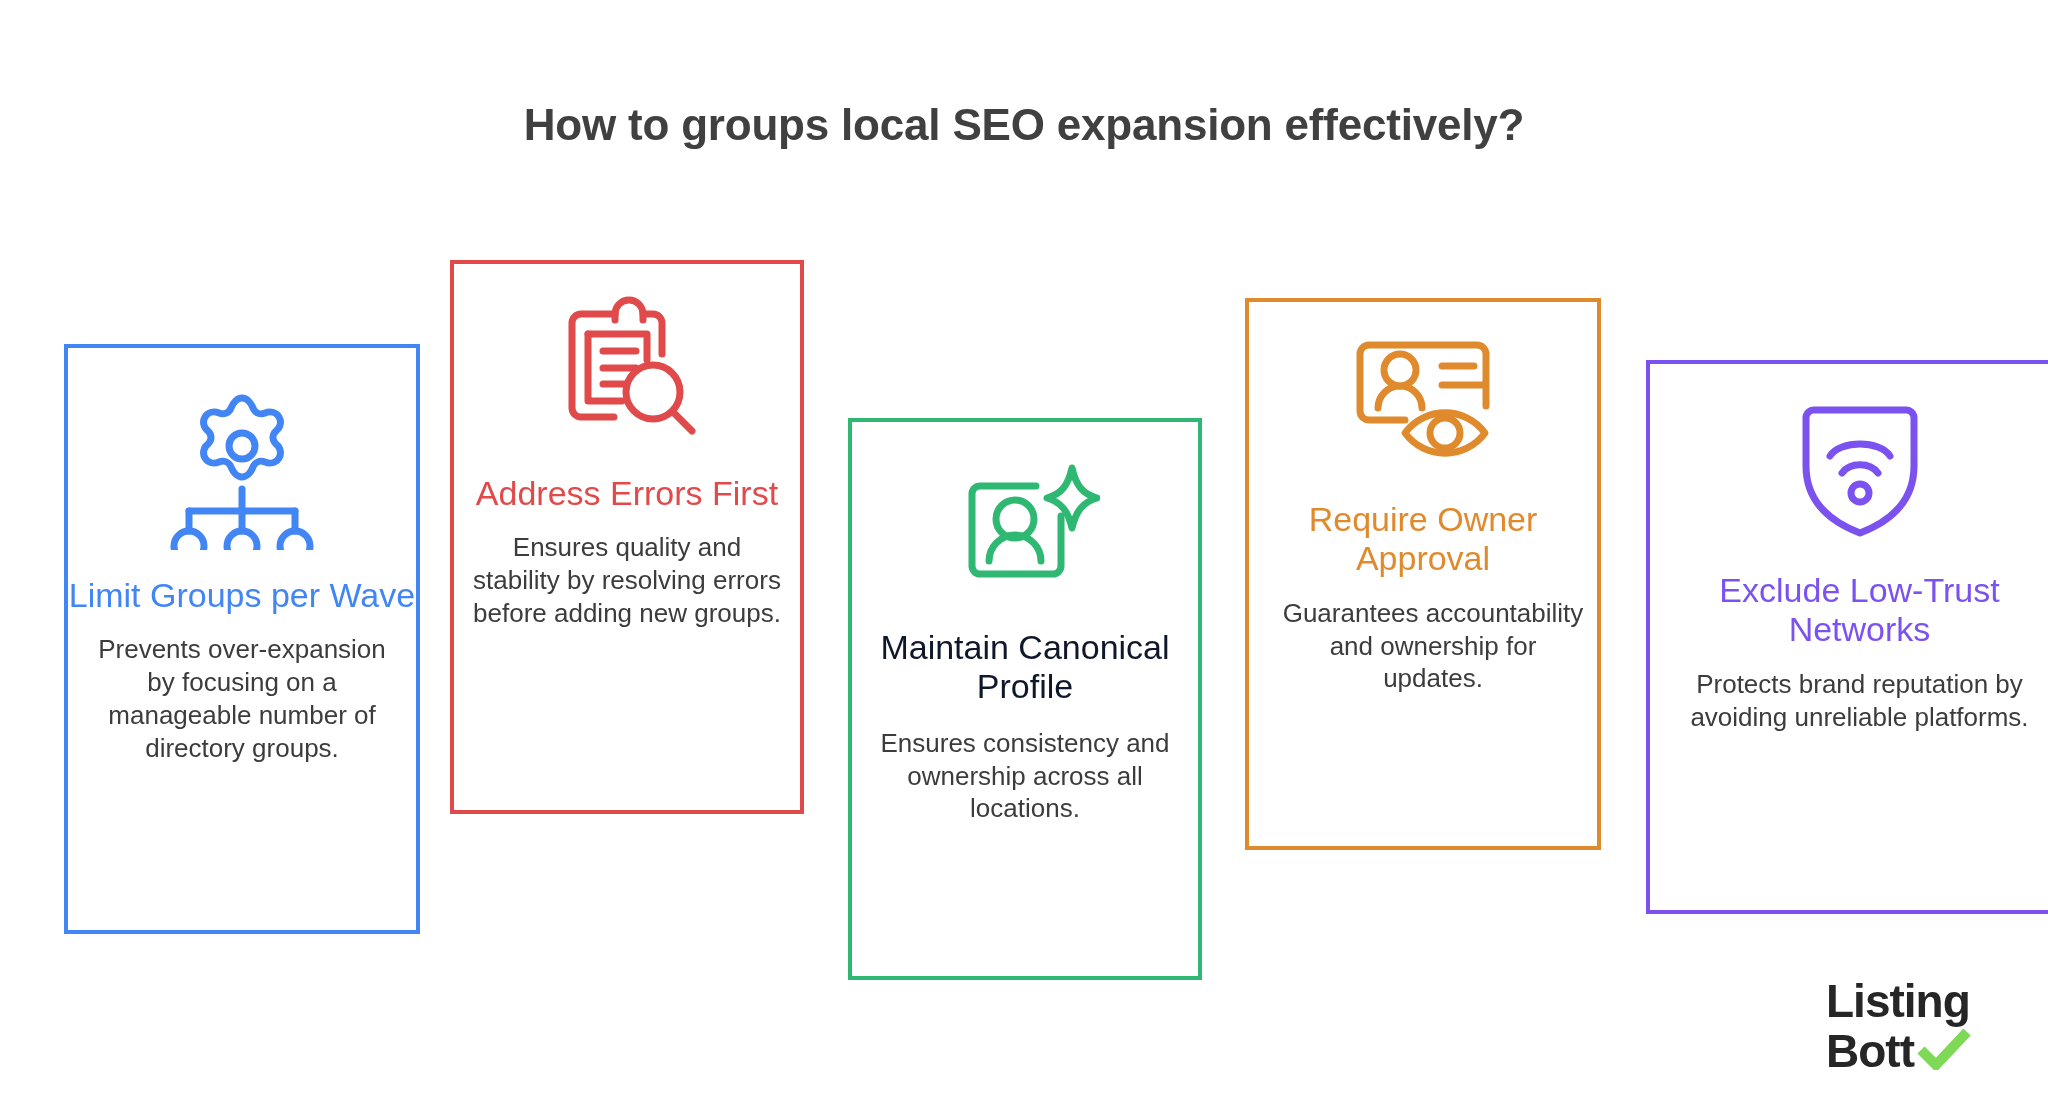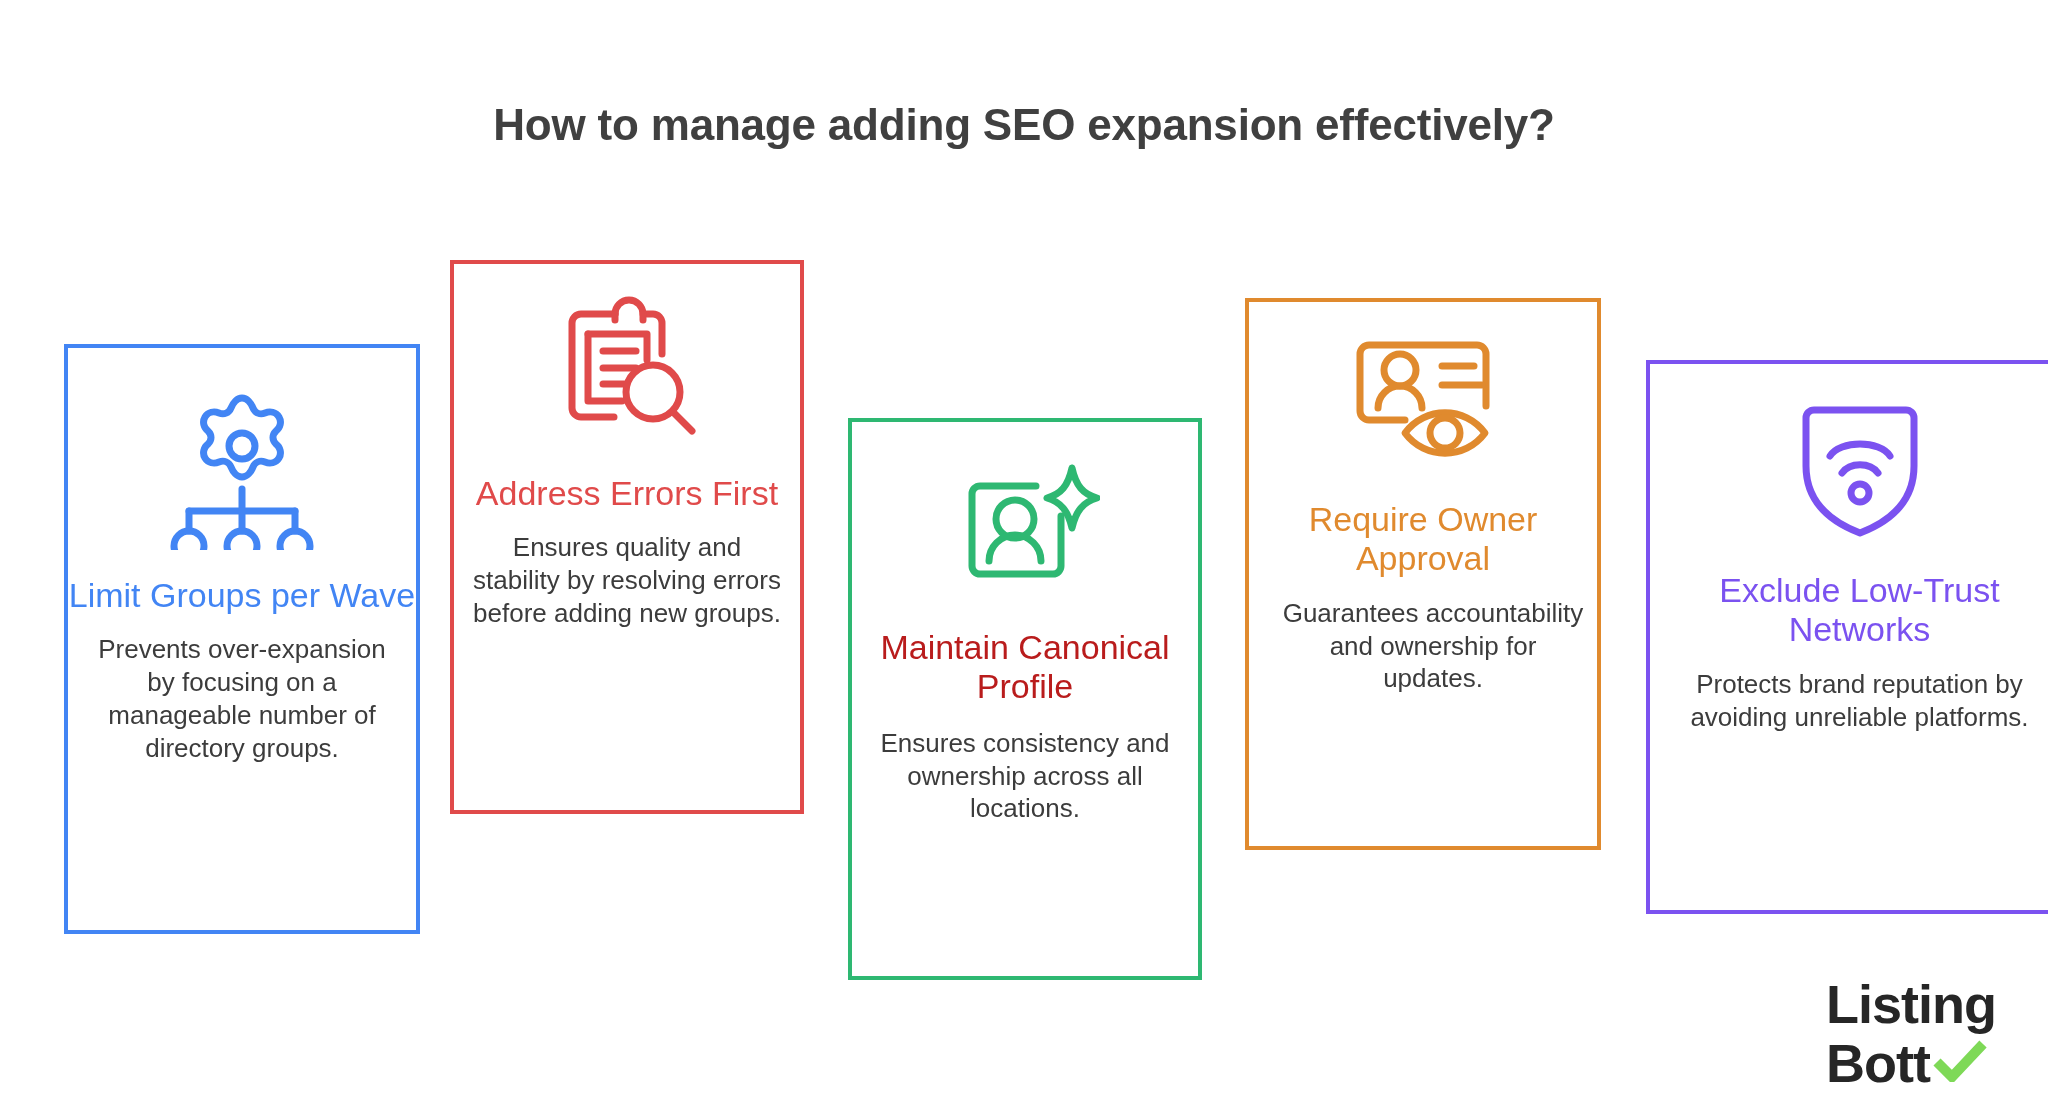--- a/index.html
+++ b/index.html
@@ -87,33 +87,33 @@
     left:1826px;top:980px;
     width:200px;height:95px;
   }
   .logo-row{
     display:flex;align-items:flex-end;
     line-height:0.92;
   }
   .logo-word{
     font-family:"Liberation Sans",sans-serif;
     font-weight:bold;
-    font-size:54px;
+    font-size:46px;
     color:#262626;
     letter-spacing:-1px;
   }
   .logo-row2{display:flex;align-items:center;margin-top:2px;}
   .logo-check{margin-left:2px;margin-bottom:2px;}
 </style>
 </head>
 <body>
 
 <div id="stage">
 
-  <div class="title">How to manage adding SEO expansion effectively?</div>
+  <div class="title">How to groups local SEO expansion effectively?</div>
 
   <div class="card" id="card-0" style="border-color: rgb(66, 133, 244);">
     <div class="icon-wrap">
       <span>
         <svg width="150" height="180" viewBox="0 0 150 180" fill="none">
           <g stroke="#4285F4" stroke-width="7" stroke-linecap="round" stroke-linejoin="round" fill="none">
             <path d="M75 28
                      c5 0 9 5 11 10 2 5 7 7 12 5 5-2 11-1 14 4 3 5 1 11-3 14-4 4-4 9 0 13 4 3 6 9 3 14-3 5-9 6-14 4-5-2-10 0-12 5-2 5-6 10-11 10s-9-5-11-10c-2-5-7-7-12-5-5 2-11 1-14-4-3-5-1-11 3-14 4-4 4-9 0-13-4-3-6-9-3-14 3-5 9-6 14-4 5 2 10 0 12-5 2-5 6-10 11-10z"></path>
             <circle cx="75" cy="76" r="13"></circle>
             <path d="M75 119 v22"></path>
@@ -169,21 +169,21 @@
 
             <circle cx="65" cy="63" r="19"></circle>
 
             <path d="M39 105 a26 26 0 0 1 52 0"></path>
 
             <path d="M122 12 C126 30 133 38 147 42 C133 46 126 55 122 72 C118 55 111 46 97 42 C111 38 118 30 122 12 Z"></path>
           </g>
         </svg>
       </span>
     </div>
-    <div class="card-title" style="color:#b91c1c">Maintain Canonical Profile</div>
+    <div class="card-title" style="color:#0f172a">Maintain Canonical Profile</div>
     <div class="card-desc">Ensures consistency and ownership across all locations.</div>
   </div>
 
   <div class="card" id="card-3" style="border-color: rgb(224, 138, 46);">
     <div class="icon-wrap">
       <span>
         <svg width="160" height="140" viewBox="0 0 160 140" fill="none">
           <g stroke="#E08A2E" stroke-width="7" stroke-linecap="round" stroke-linejoin="round" fill="none">
 
             <path d="M143 76 V24 a9 9 0 0 0 -9 -9 H26 a9 9 0 0 0 -9 9 V81 a9 9 0 0 0 9 9 H62"></path>

